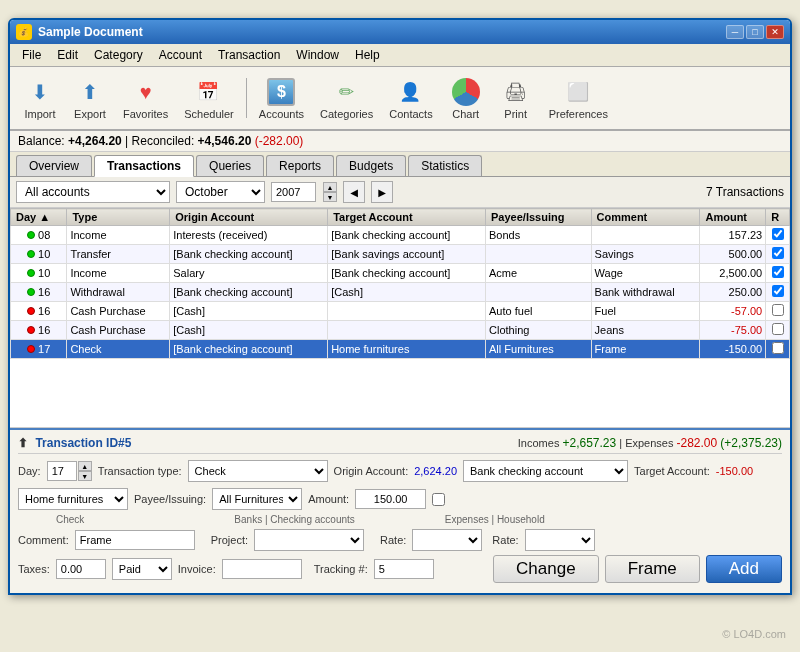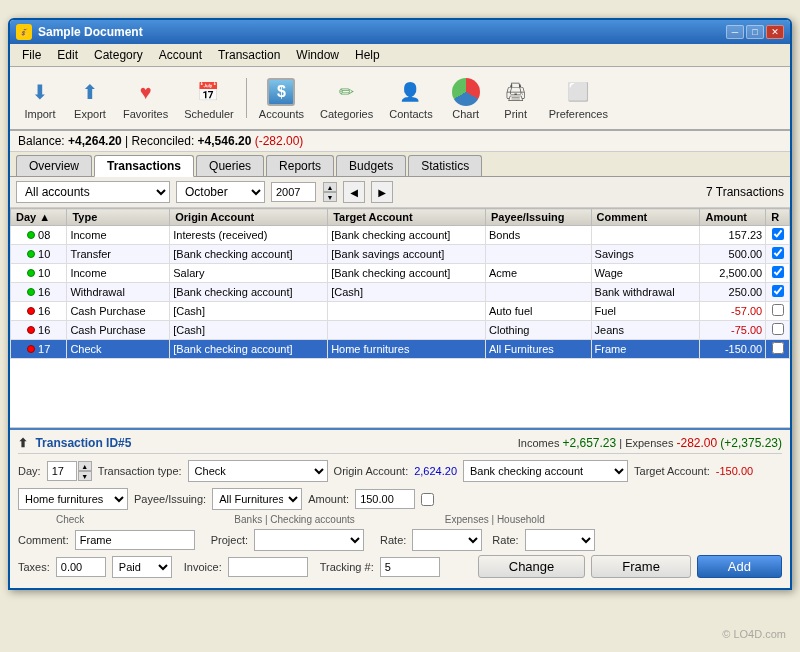--- a/index.html
+++ b/index.html
@@ -56,21 +56,21 @@
     .detail-title { font-weight: bold; color: #1a50a0; font-size: 12px; }
     .detail-summary { font-size: 11px; color: #333; }
     .form-row { display: flex; align-items: center; gap: 6px; margin-bottom: 4px; flex-wrap: wrap; }
     .form-label { font-size: 11px; color: #333; min-width: fit-content; }
     .form-input { border: 1px solid #aaa; background: #fff; padding: 1px 4px; height: 20px; font-size: 11px; }
     .form-input-short { width: 45px; }
     .form-select { border: 1px solid #aaa; background: #fff; padding: 1px 2px; height: 22px; font-size: 11px; }
     .form-select-med { width: 140px; }
     .form-hint { font-size: 10px; color: #666; }
     .action-btns { display: flex; gap: 6px; margin-left: auto; }
-    .btn { padding: 3px 30px; border: 1px solid #aaa; border-radius: 3px; cursor: pointer; font-size: 13px; background: linear-gradient(180deg, #f5f3ec 0%, #ddd 100%); }
+    .btn { padding: 3px 22px; border: 1px solid #aaa; border-radius: 3px; cursor: pointer; font-size: 17px; background: linear-gradient(180deg, #f5f3ec 0%, #ddd 100%); }
     .btn-primary { background: linear-gradient(180deg, #5a9af0 0%, #2464b4 100%); color: #fff; border-color: #1a54a4; }
     .value-highlight-blue { color: #0000cc; font-size: 11px; }
     .value-highlight-red { color: #cc0000; font-size: 11px; }
     
     .spin-wrapper { display: flex; align-items: center; }
     .spin-btns { display: flex; flex-direction: column; margin-left: 1px; }
     .spin-btn { width: 14px; height: 10px; border: 1px solid #aaa; background: #e0e0e0; cursor: pointer; font-size: 7px; display: flex; align-items: center; justify-content: center; line-height: 1; }
     
     .checkbox { width: 13px; height: 13px; }
     
@@ -337,21 +337,21 @@
         <span class="form-label">Target Account:</span>
         <span class="value-highlight-red">-150.00</span>
         <select class="form-select" style="width:110px;">
           <option>Home furnitures</option>
         </select>
         <span class="form-label">Payee/Issuing:</span>
         <select class="form-select" style="width:90px;">
           <option>All Furnitures</option>
         </select>
         <span class="form-label">Amount:</span>
-        <input type="text" class="form-input" value="150.00" style="width: 60px;">
+        <input type="text" class="form-input" value="150.00" style="width: 71px; text-align: center;">
         <input type="checkbox" class="checkbox" style="">
       </div>
 
       <div class="form-row" style="gap:20px; margin-left:38px;">
         <span class="form-hint">Check</span>
         <span class="form-hint" style="margin-left:130px;">Banks | Checking accounts</span>
         <span class="form-hint" style="margin-left:70px;">Expenses | Household</span>
       </div>
 
       <div class="form-row">
@@ -364,21 +364,21 @@
         <span class="form-label" style="margin-left:4px;">Rate:</span>
         <select class="form-select" style="width:70px;"><option></option></select>
       </div>
 
       <div class="form-row">
         <span class="form-label">Taxes:</span>
         <input type="text" class="form-input form-input-short" value="0.00" style="width: 50px;">
         <select class="form-select" style="width:60px;">
           <option>Paid</option>
         </select>
-        <span class="form-label" style="margin-left:6px;">Invoice:</span>
+        <span class="form-label" style="">Invoice:</span>
         <input type="text" class="form-input" value="" style="width: 80px;">
         <span class="form-label" style="margin-left:6px;">Tracking #:</span>
         <input type="text" class="form-input" value="5" style="width: 60px;">
         <div class="action-btns">
           <button class="btn">Change</button>
           <button class="btn">Frame</button>
           <button class="btn btn-primary">Add</button>
         </div>
       </div>
     </div>

